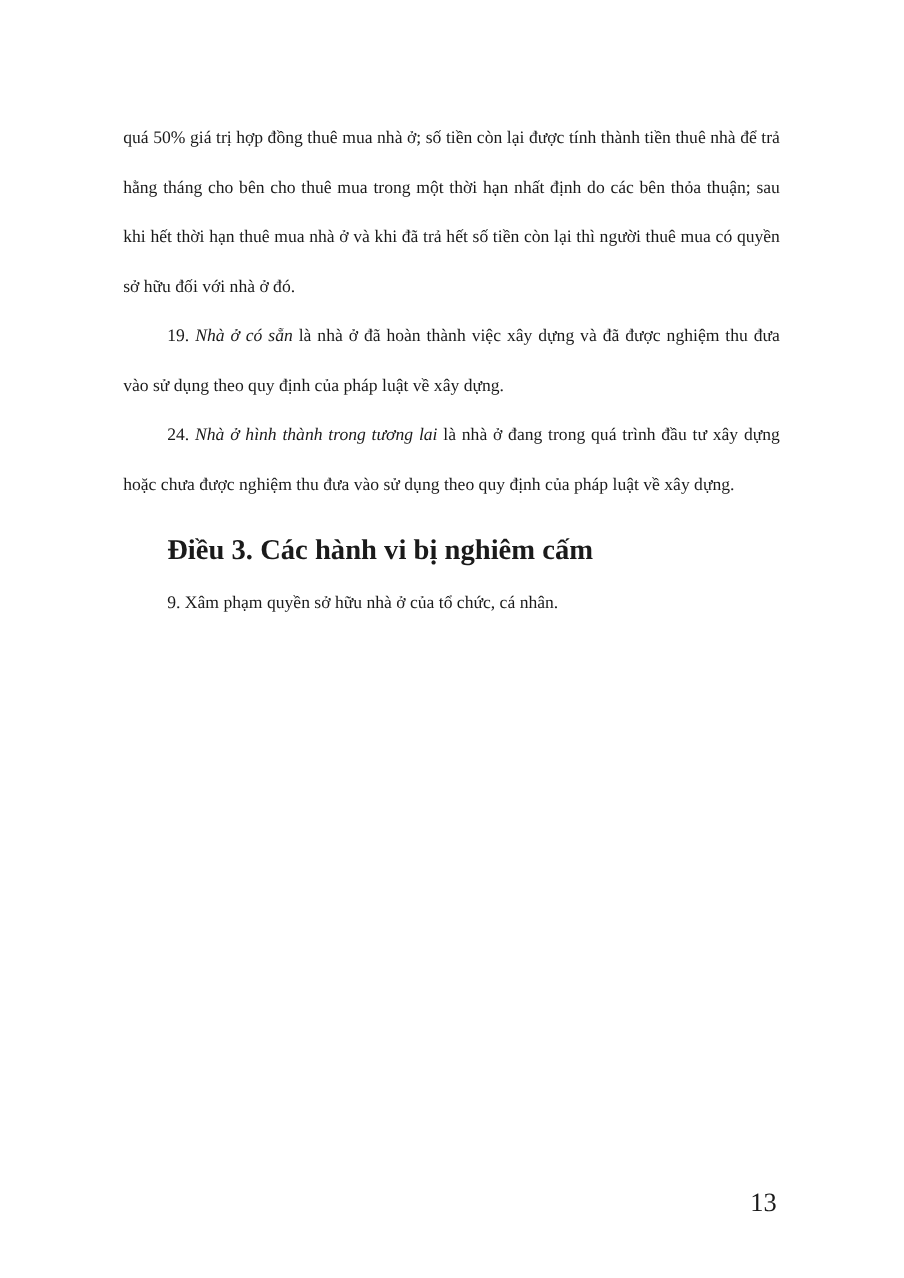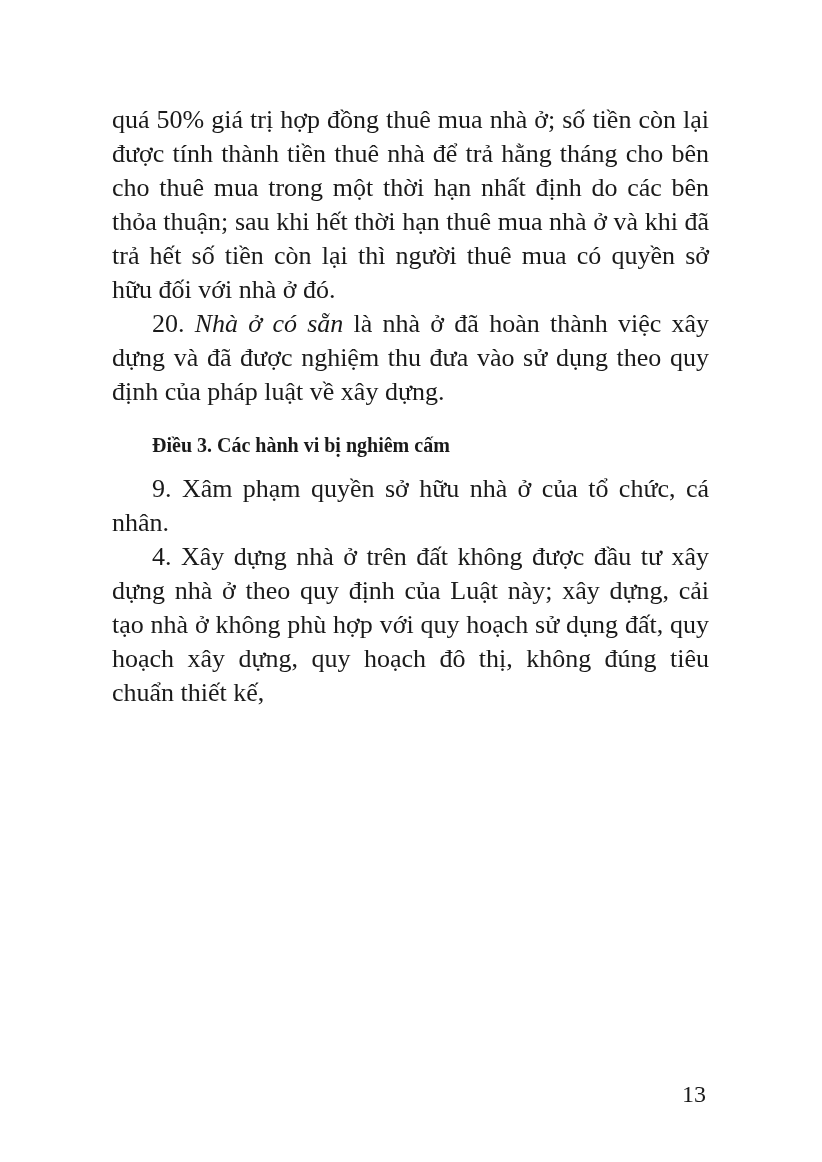--- a/index.html
+++ b/index.html
@@ -16,35 +16,35 @@
     overflow: hidden;
   }
   .text-block {
     position: absolute;
     left: 112px;
     top: 103px;
     width: 597px;
   }
   .para {
     margin: 0;
-    font-size: 26px;
-    line-height: 34px;
+    font-size: 16px;
+    line-height: 45px;
     text-align: justify;
     text-indent: 40px;
     font-family: Liberation Serif, serif;
   }
   .para.no-indent {
     text-indent: 0;
   }
   .term-italic {
     font-style: italic;
   }
   .article-heading {
     margin: 19px 0 9px 0;
-    font-size: 20px;
+    font-size: 26px;
     line-height: 35px;
     font-weight: bold;
     text-indent: 40px;
     text-align: left;
   }
   .page-number {
     position: absolute;
     left: 682px;
     top: 1080px;
     font-size: 24px;
@@ -52,26 +52,26 @@
     color: #1a1a1a;
   }
 </style>
 </head>
 <body>
 
 <div class="text-block">
 
   <p class="para no-indent">quá 50% giá trị hợp đồng thuê mua nhà ở; số tiền còn lại được tính thành tiền thuê nhà để trả hằng tháng cho bên cho thuê mua trong một thời hạn nhất định do các bên thỏa thuận; sau khi hết thời hạn thuê mua nhà ở và khi đã trả hết số tiền còn lại thì người thuê mua có quyền sở hữu đối với nhà ở đó.</p>
 
-  <p class="para"><span>20. </span><span class="term-italic">Nhà ở có sẵn</span><span> là nhà ở đã hoàn thành việc xây dựng và đã được nghiệm thu đưa vào sử dụng theo quy định của pháp luật về xây dựng.</span></p>
+  <p class="para"><span>19. </span><span class="term-italic">Nhà ở có sẵn</span><span> là nhà ở đã hoàn thành việc xây dựng và đã được nghiệm thu đưa vào sử dụng theo quy định của pháp luật về xây dựng.</span></p>
 
+  <p class="para"><span>24. </span><span class="term-italic">Nhà ở hình thành trong tương lai</span><span> là nhà ở đang trong quá trình đầu tư xây dựng hoặc chưa được nghiệm thu đưa vào sử dụng theo quy định của pháp luật về xây dựng.</span></p>
 
   <h2 class="article-heading">Điều 3. Các hành vi bị nghiêm cấm</h2>
 
   <p class="para">9. Xâm phạm quyền sở hữu nhà ở của tổ chức, cá nhân.</p>
 
 
 
-  <p class="para">4. Xây dựng nhà ở trên đất không được đầu tư xây dựng nhà ở theo quy định của Luật này; xây dựng, cải tạo nhà ở không phù hợp với quy hoạch sử dụng đất, quy hoạch xây dựng, quy hoạch đô thị, không đúng tiêu chuẩn thiết kế,</p>
 
 </div>
 
 <div class="page-number">13</div>
 
 </body></html>

